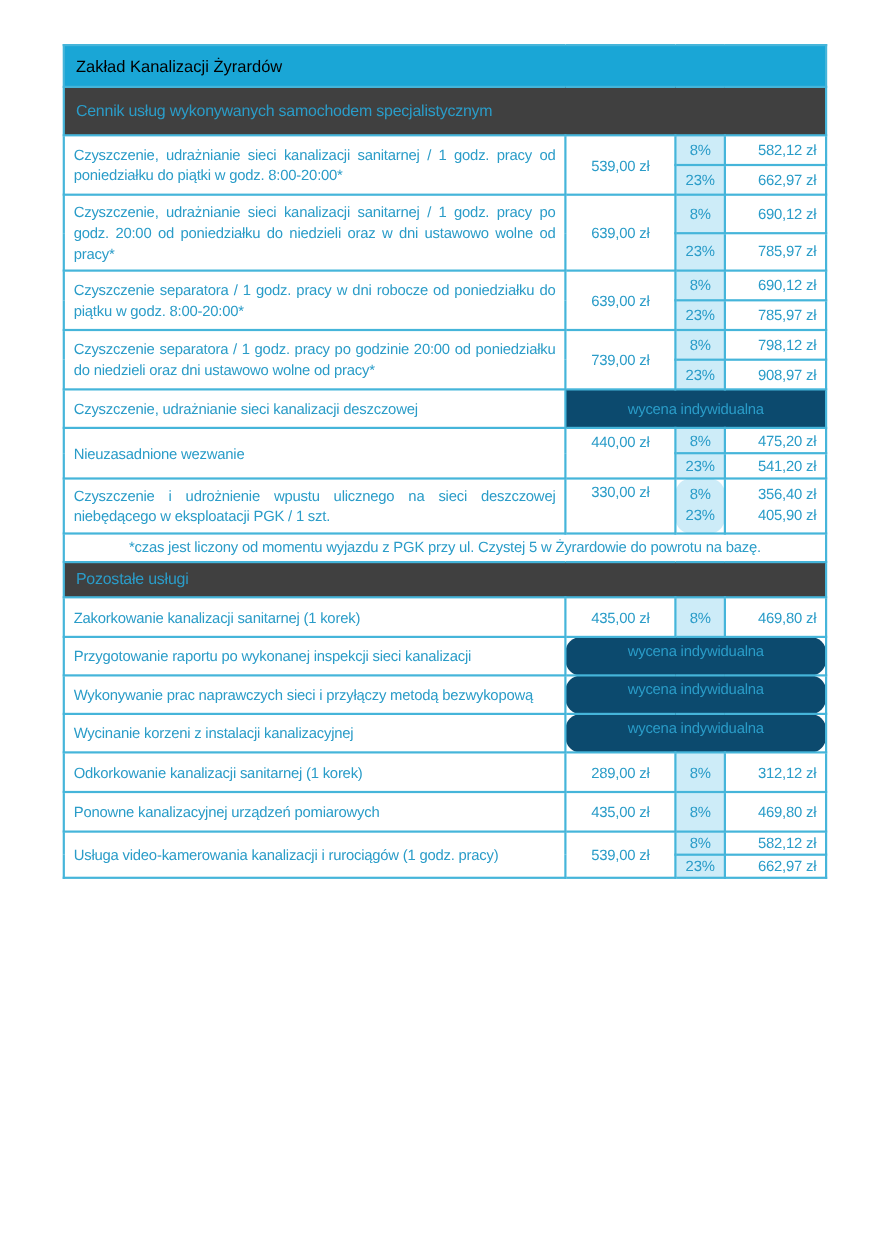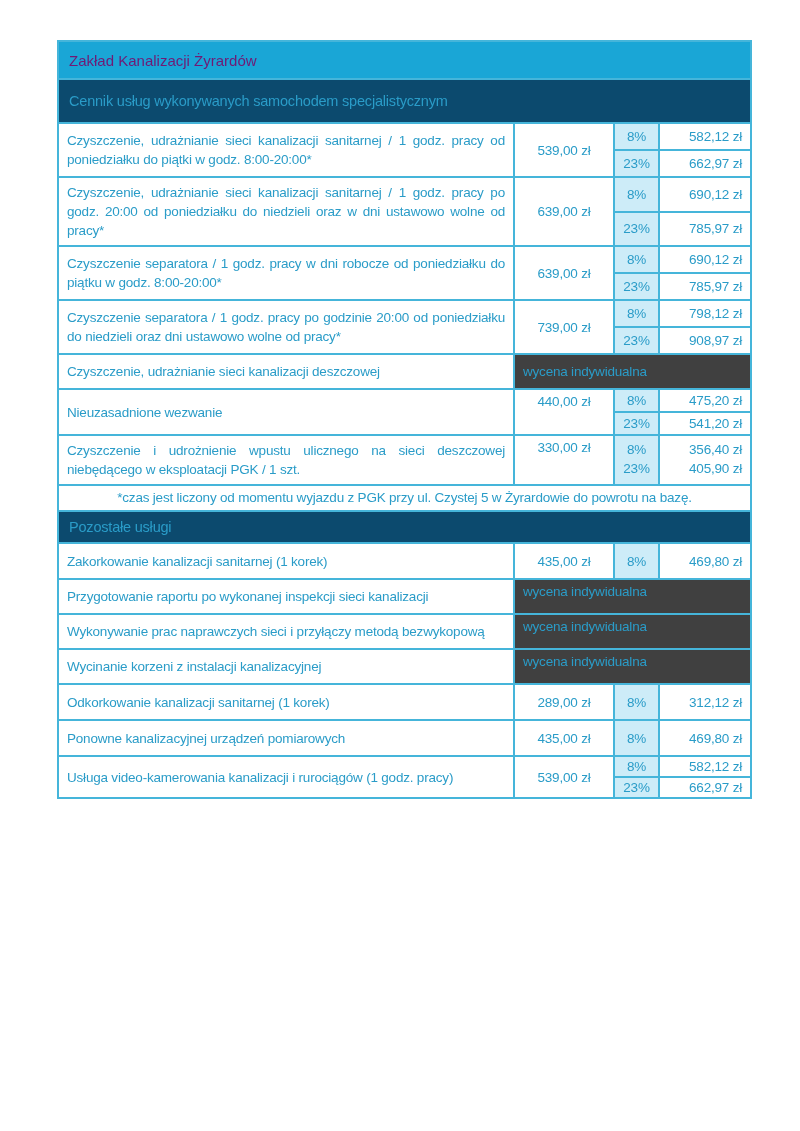--- a/index.html
+++ b/index.html
@@ -14,37 +14,37 @@
   }
   td{
     border:2px solid #45b5da;
     color:#2a9cc8;
     font-size:13.5px;
     letter-spacing:-0.2px;
     vertical-align:middle;
     box-sizing:border-box;
   }
   td.title{
-    background:#1aa6d6;color:#701a75;
+    background:#1aa6d6;color:#000000;
     font-size:15px;padding:6px 10px;letter-spacing:0;
   }
   td.heading{
-    background:#0c4a6e;
+    background:#404040;
     font-size:14.5px;padding:6px 10px;
   }
   td.desc{
     padding:5px 8px;text-align:justify;line-height:19px;
     background:#ffffff;
   }
   td.net{ text-align:center;padding:2px 8px;background:#ffffff;}
   td.vat{ text-align:center;background:#cdecf8;padding:2px 2px;}
   td.gross{ text-align:right;padding:2px 8px;background:#ffffff;}
-  td.span-price{ text-align:left;padding:3px 8px;background:#404040;}
+  td.span-price{ text-align:center;padding:3px 8px;background:#0c4a6e;}
   td.note{ padding:3px 8px;background:#ffffff;line-height:18px;}
-  td.vtop{ vertical-align:top;padding-top:4px;}
+  td.vtop{ vertical-align:top;padding-top:4px;border-radius:14px;}
   td.vat div, td.gross div{ line-height:19px;}
 </style>
 </head>
 <body>
 
 <div class="page">
   <table class="pricelist">
     <colgroup>
       <col style="width:456px">
       <col style="width:100px">

